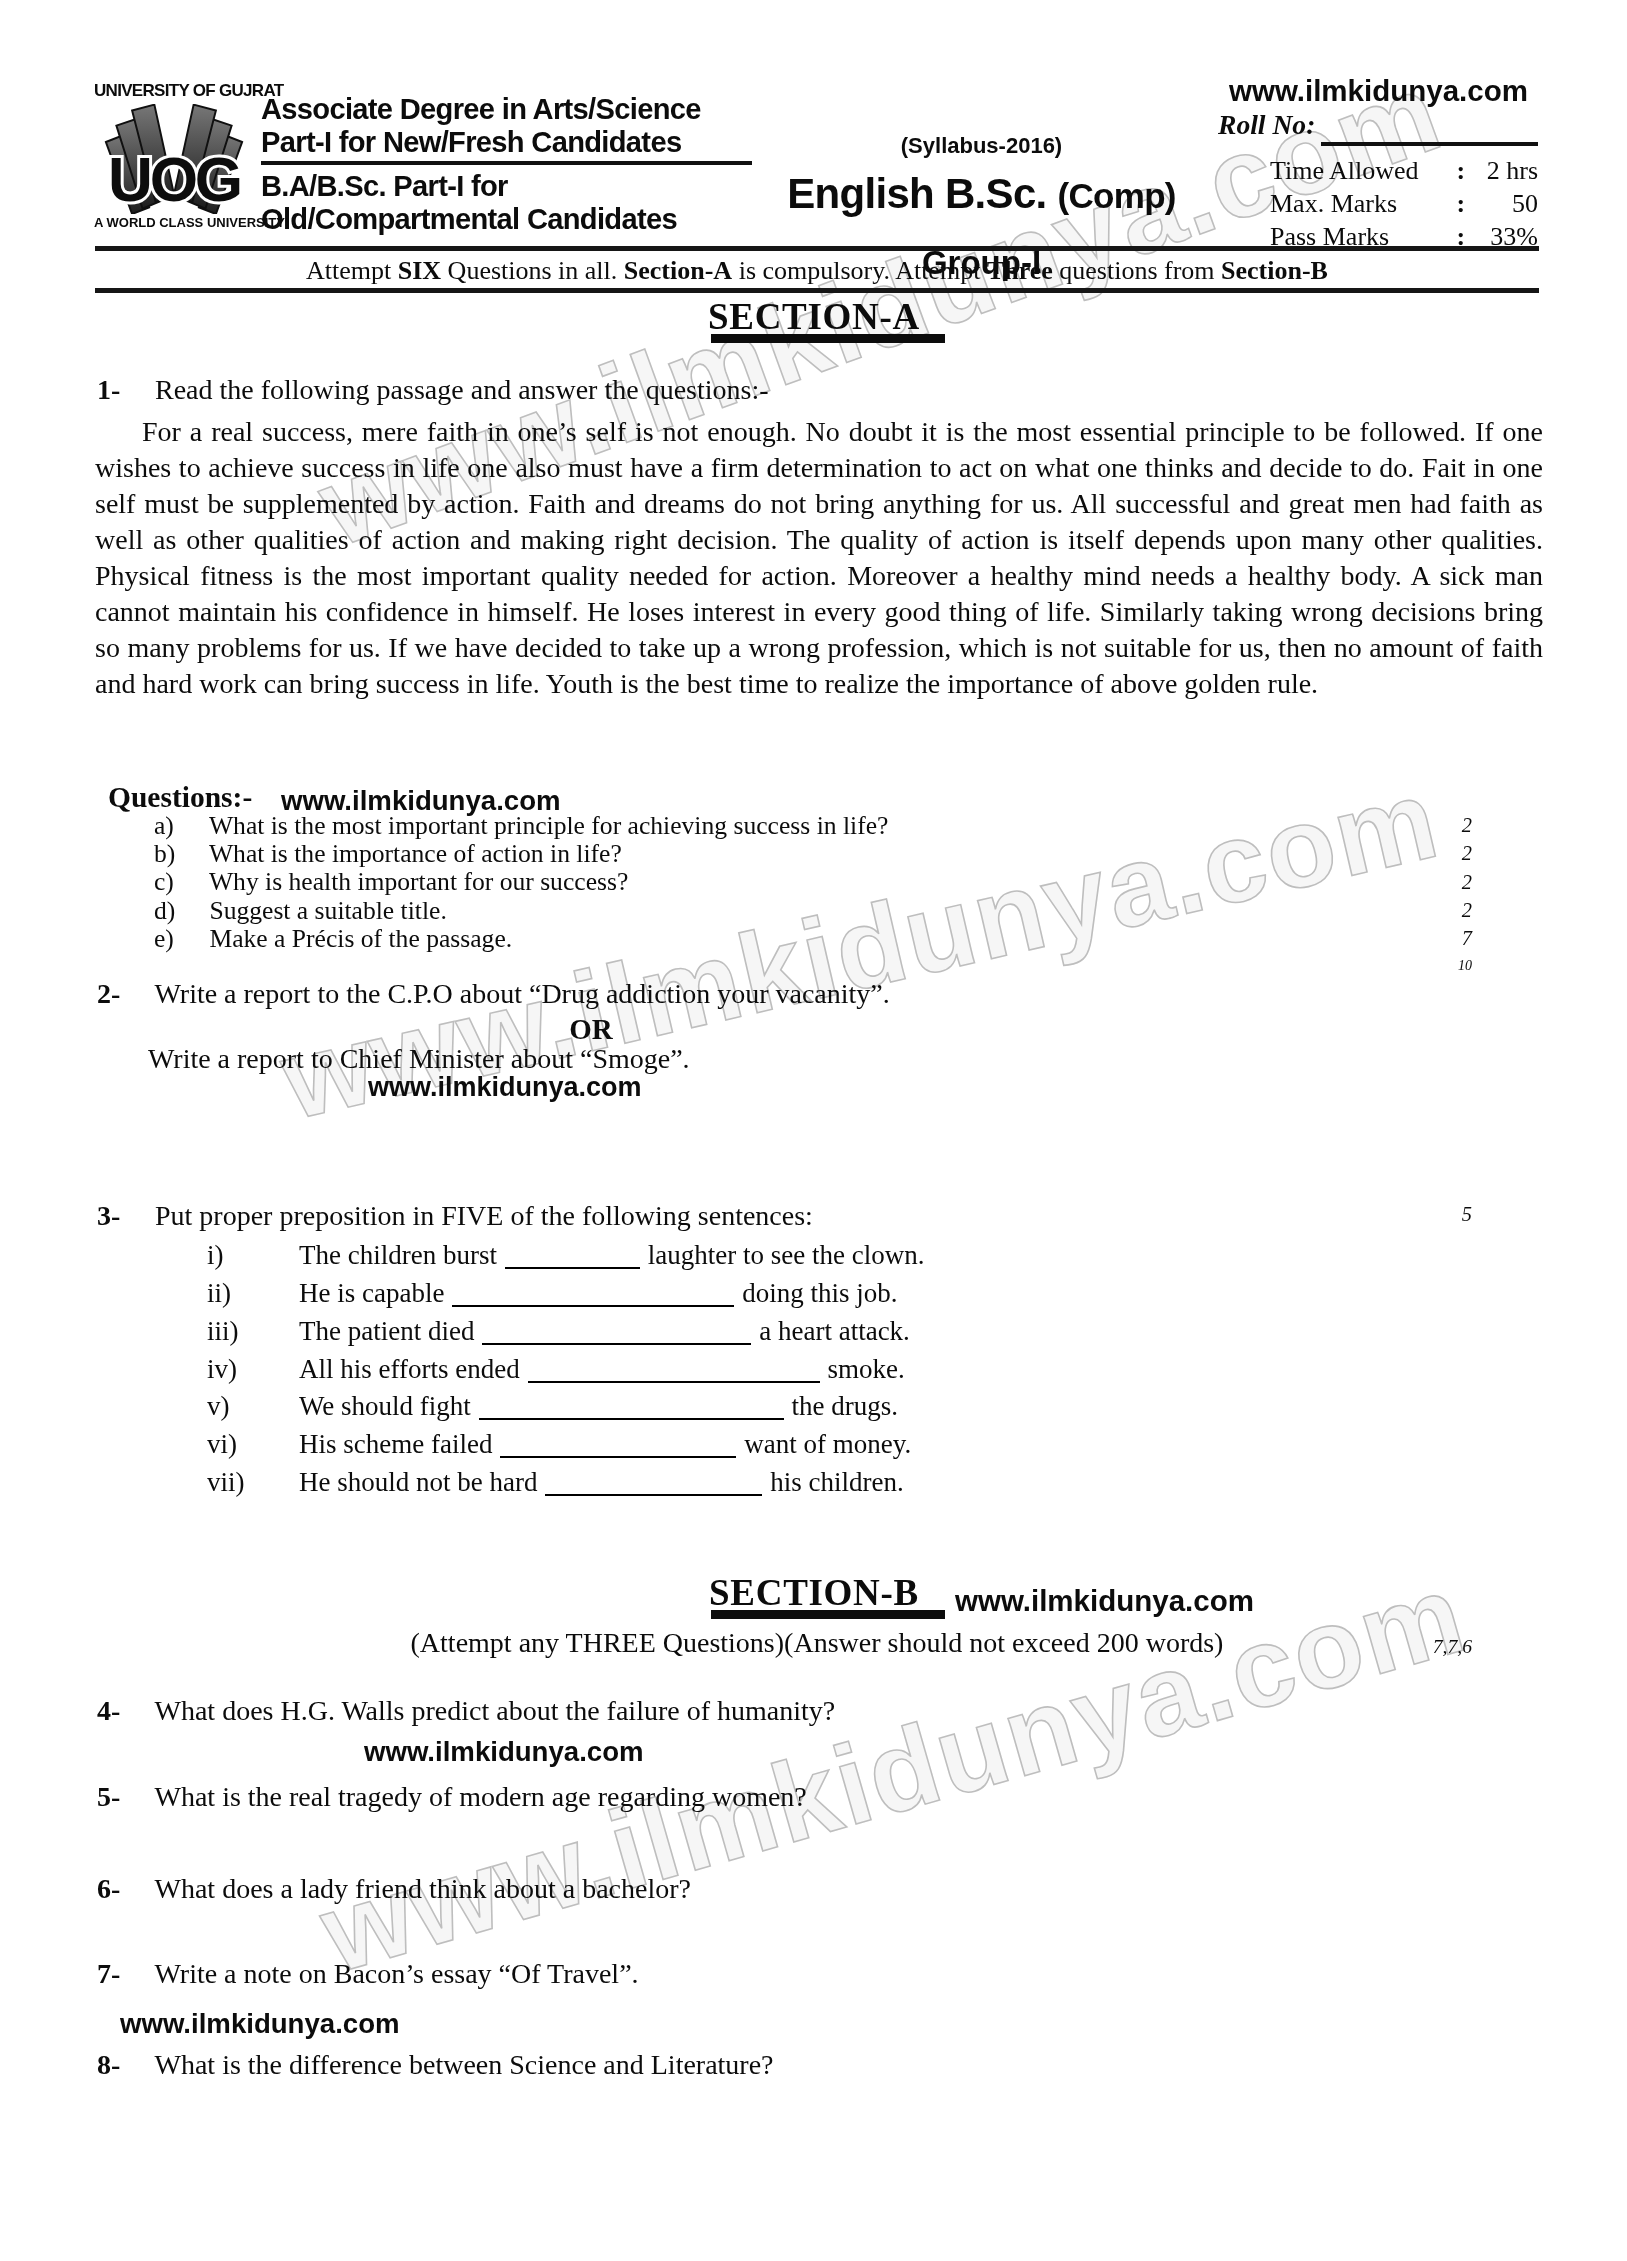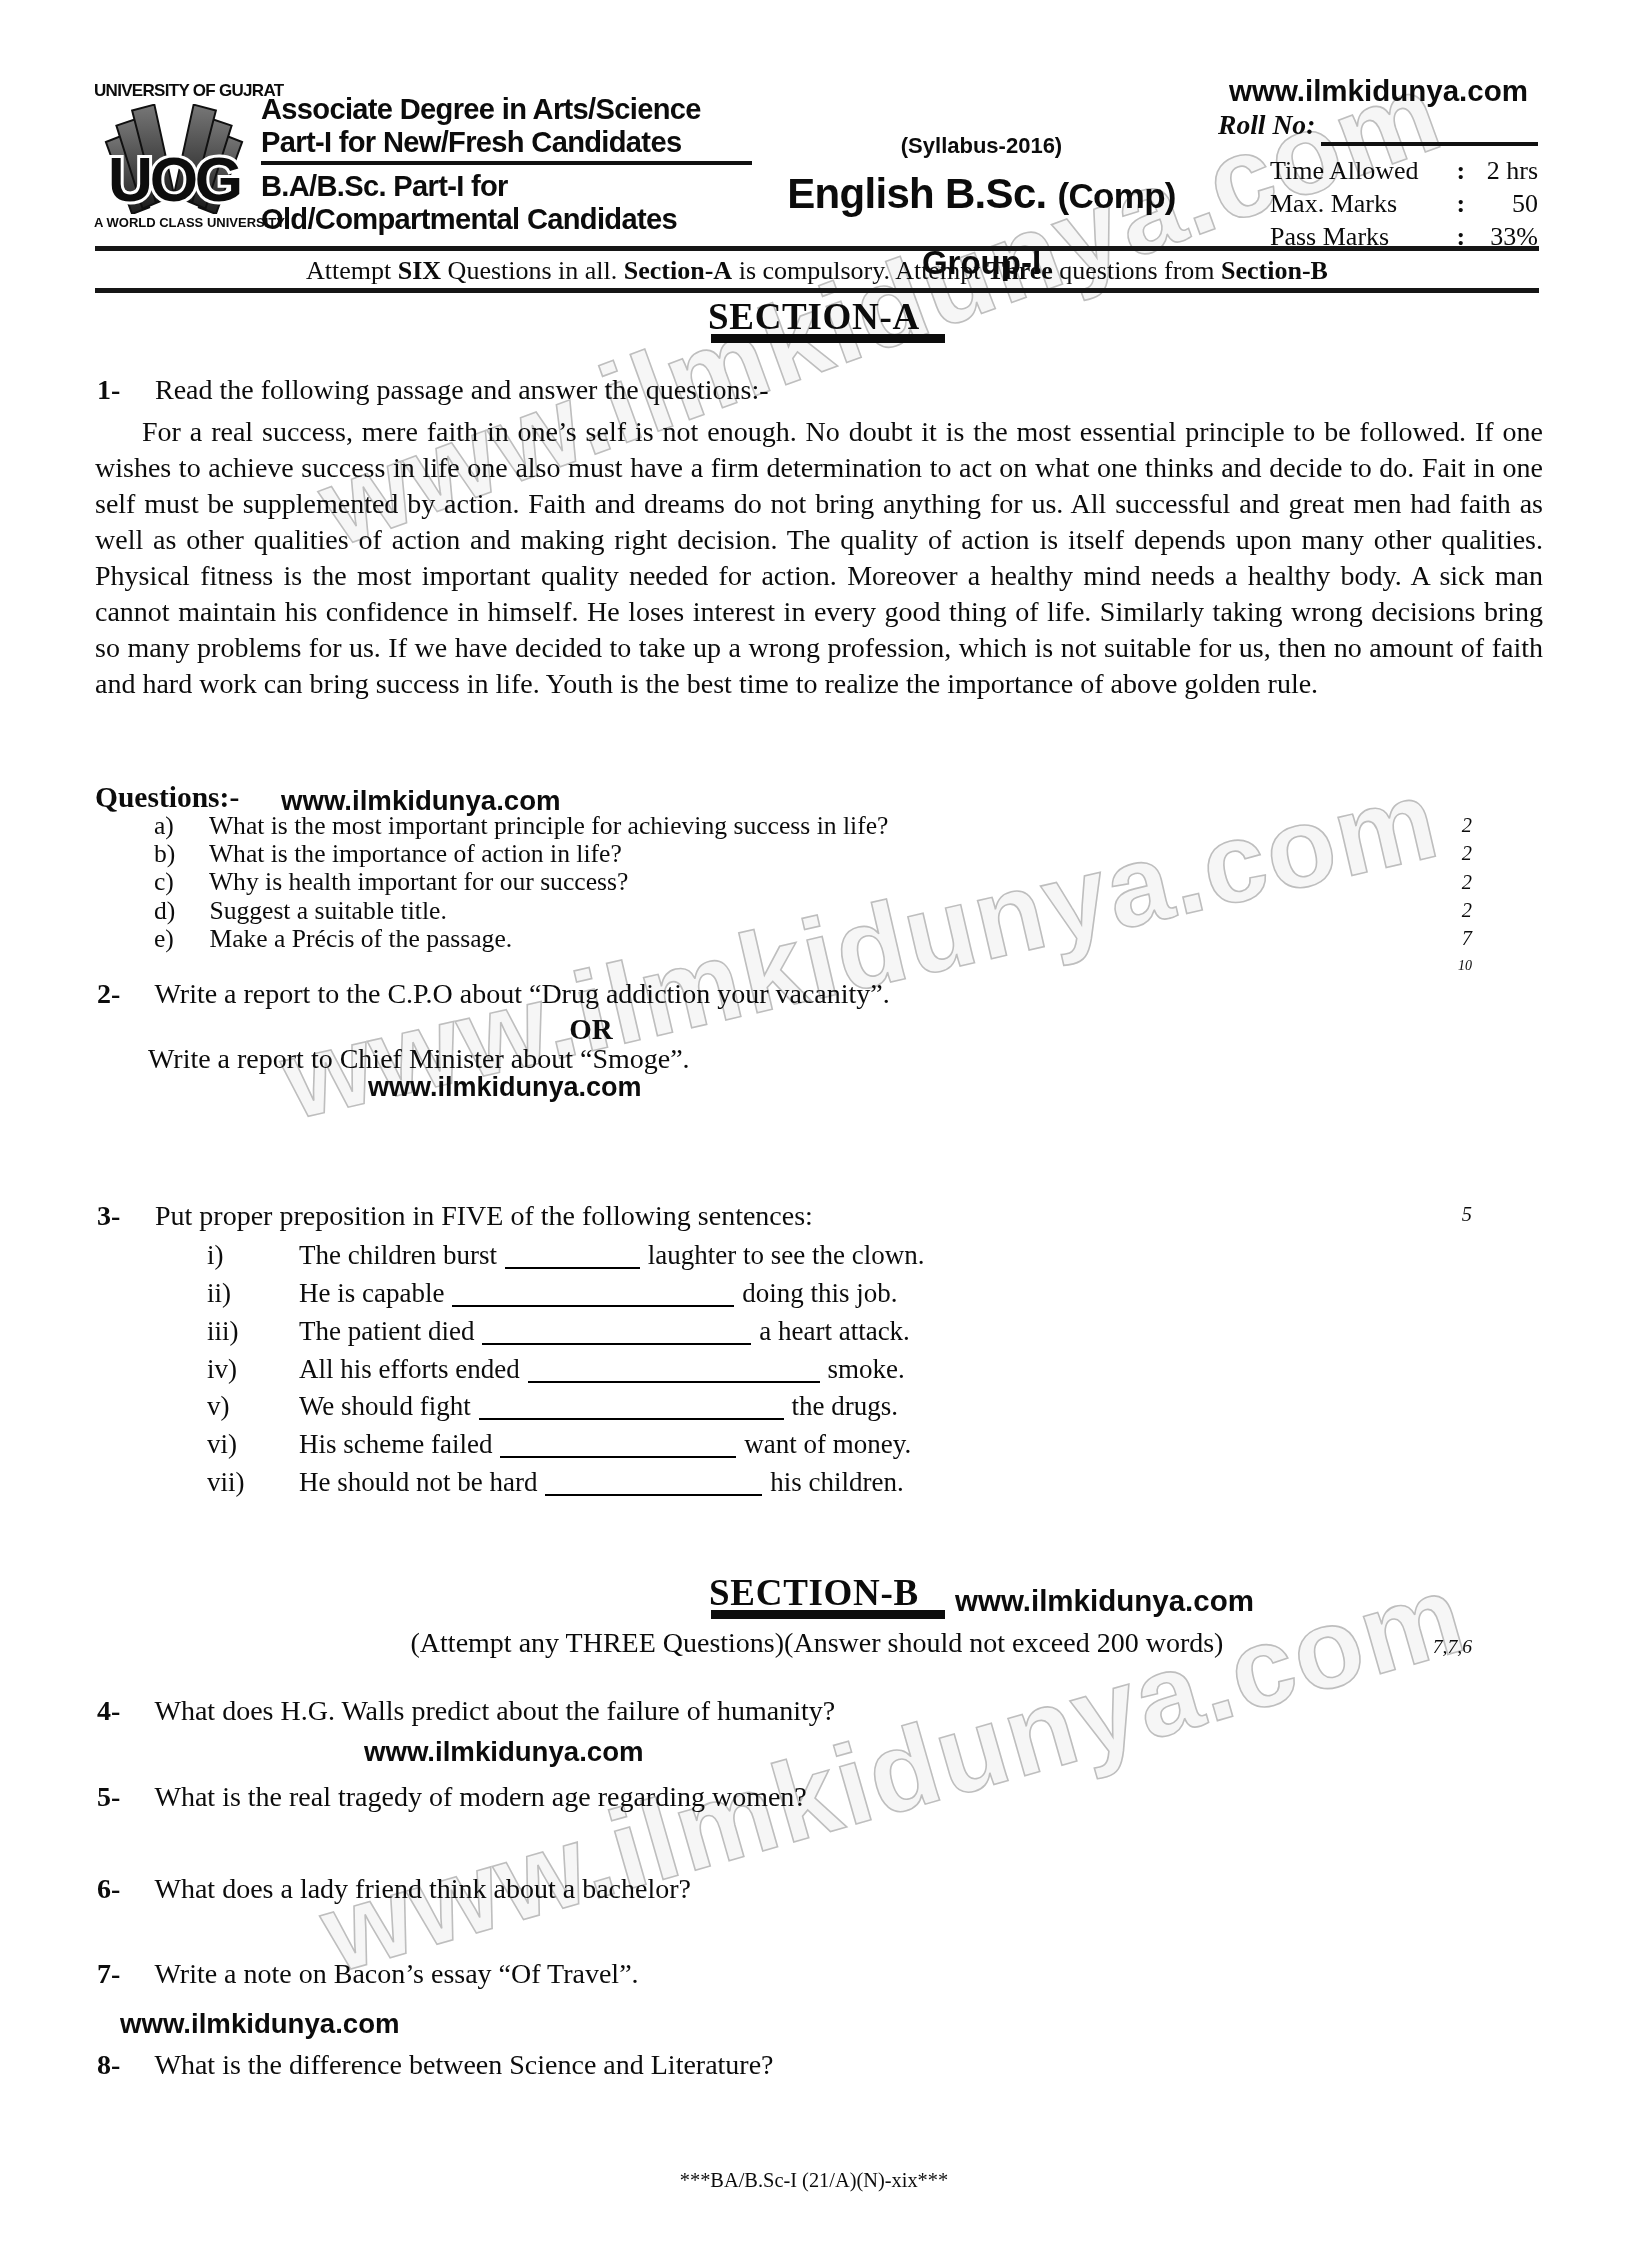--- a/index.html
+++ b/index.html
@@ -63,21 +63,21 @@
   #secB-head{top:1571px;}
   #secB-bar{top:1610px;}
   #secB-wm{left:955px;top:1584px;font-size:29.5px;}
 
   
   .qrow{position:absolute;left:97px;font-size:28px;white-space:nowrap;}
   .qrow .qno{font-weight:bold;display:inline-block;width:51px;}
   #q1{top:374px;}
   #passage{left:95px;top:414px;width:1448px;font-size:28px;line-height:36px;text-align:justify;text-indent:47px;}
 
-  #qlabel{left:95px;top:781px;font-size:29.5px;font-weight:bold;}
+  #qlabel{left:108px;top:781px;font-size:29.5px;font-weight:bold;}
   #qlabel-wm{left:281px;top:785px;font-size:27.6px;}
 
   .subq{position:absolute;left:154px;font-size:25.6px;white-space:nowrap;}
   .subq .letter{display:inline-block;width:49px;}
   #subqs .subq:nth-of-type(1){top:811px;}
   #subqs .subq:nth-of-type(2){top:839px;}
   #subqs .subq:nth-of-type(3){top:867px;}
   #subqs .subq:nth-of-type(4){top:896px;}
   #subqs .subq:nth-of-type(5){top:924px;}
 
@@ -308,16 +308,15 @@
       <span>Write a note on Bacon’s essay “Of Travel”.</span>
     </div>
     <div class="qrow">
       <span class="qno">8-</span>
       <span>What is the difference between Science and Literature?</span>
     </div>
   </div>
   <div class="abs sans b" id="q4-wm">www.ilmkidunya.com</div>
   <div class="abs sans b" id="q8-wm">www.ilmkidunya.com</div>
 
-  <div class="abs" id="footer">***BA/B.Sc-I (21/A)(N)-xix***</div>
 
 </div>
 
 
 </body></html>

